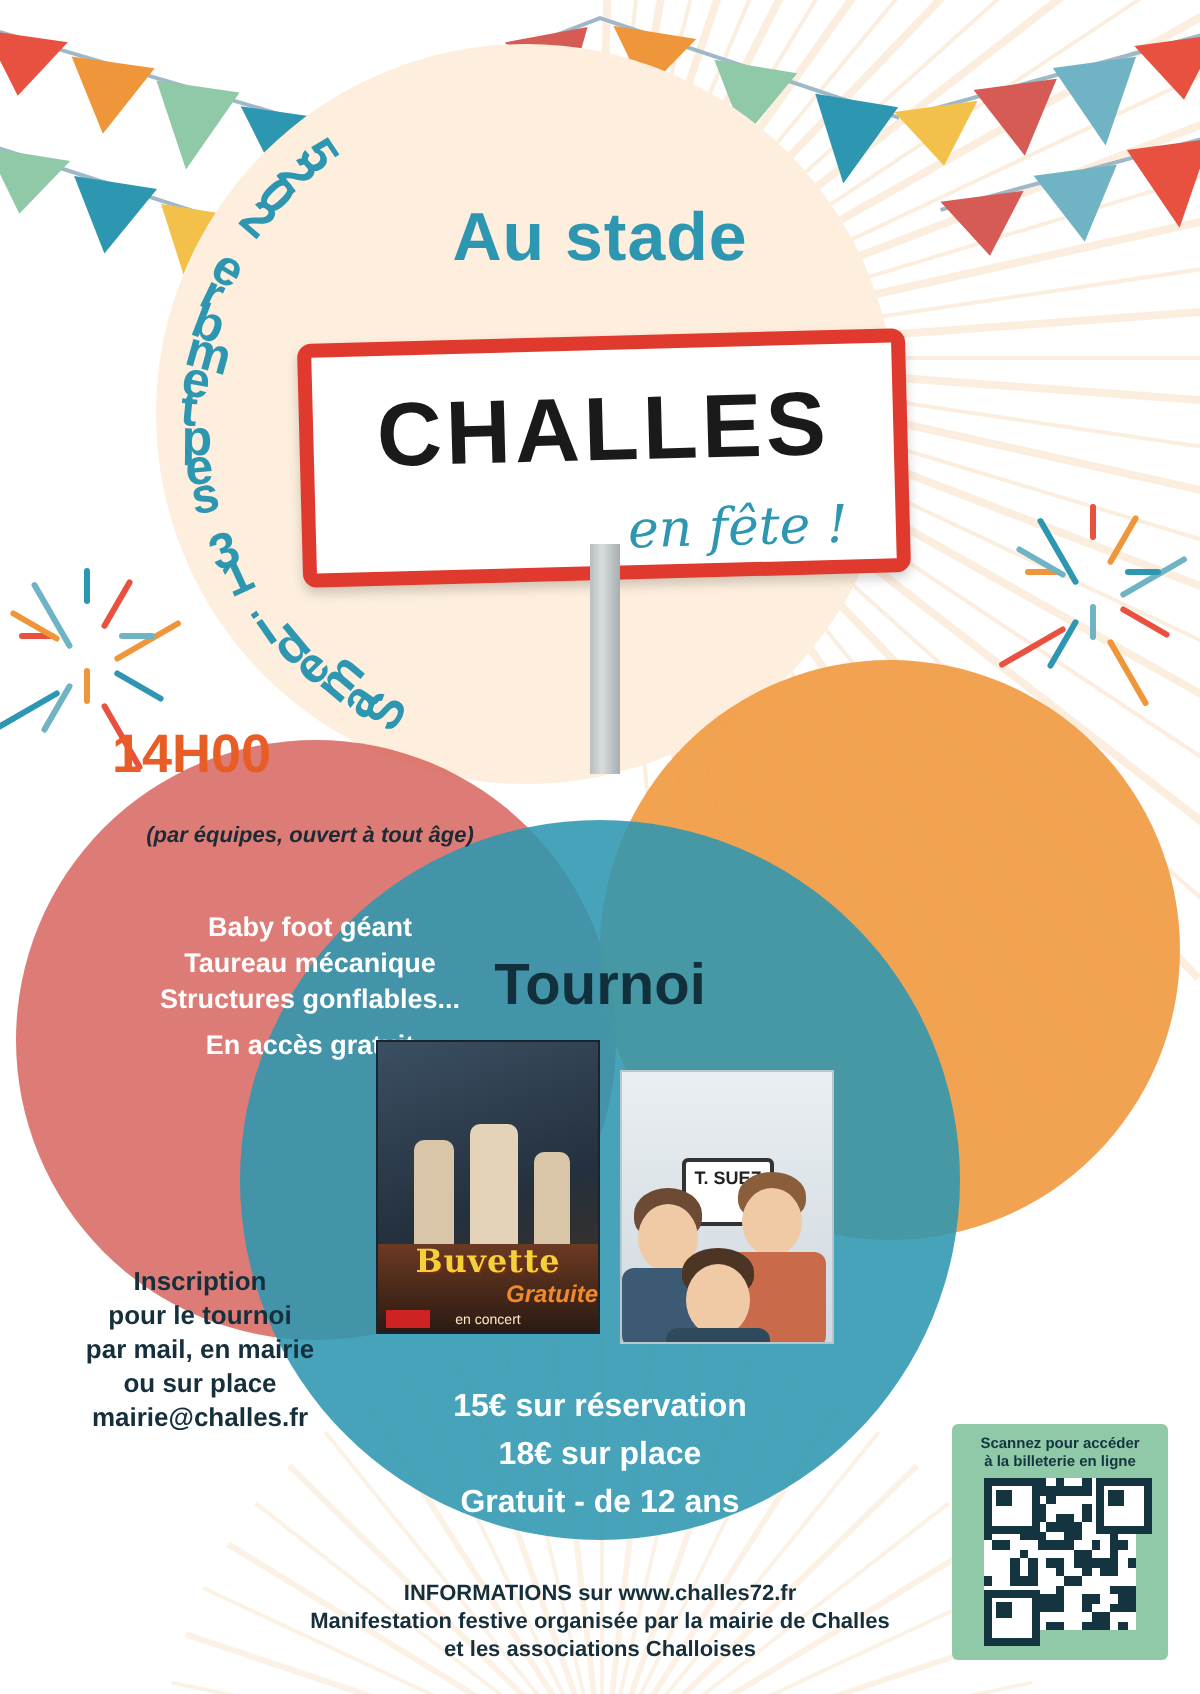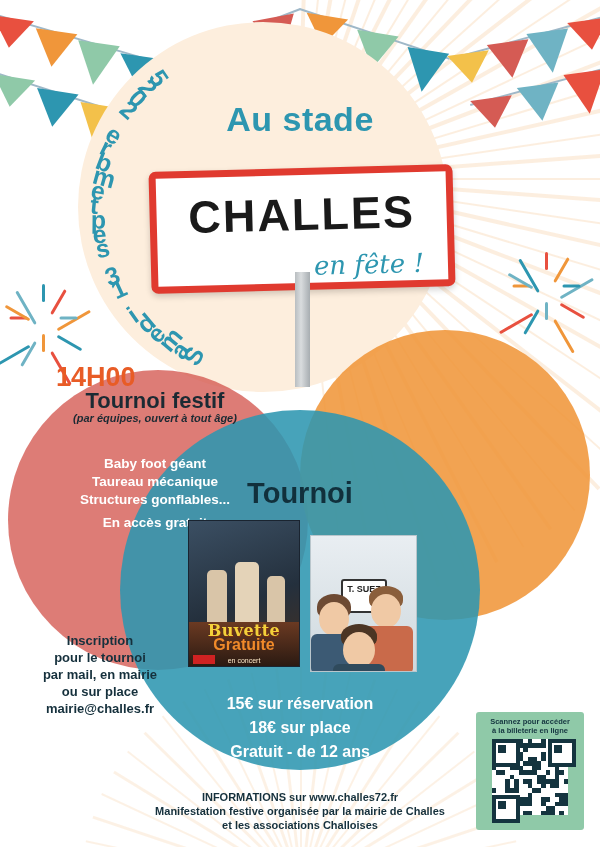--- a/index.html
+++ b/index.html
@@ -129,22 +129,22 @@
     overflow:hidden;border:1px solid #1a2430;
   }
   .photo1 .crowd{position:absolute;left:0;bottom:0;width:110px;height:44px;background:linear-gradient(#6b3a22,#2b1a12);}
   .photo1 .person{position:absolute;background:#d9c5a8;border-radius:5px 5px 0 0;}
   .photo1 .lg{
     position:absolute;left:0;bottom:26px;width:110px;text-align:center;
     font-size:16px;font-weight:bold;color:#f4d13a;font-family:"DejaVu Serif",serif;
     text-shadow:1px 1px 0 #7a2d12;letter-spacing:.4px;
   }
   .photo1 .lg2{
-    position:absolute;left:0;bottom:12px;width:110px;text-align:center;
-    font-size:16px;font-weight:bold;color:#f08a2a;
+    position:absolute;left:0;bottom:12px;width:110px;text-align:right;
+    font-size:12px;font-weight:bold;color:#f08a2a;font-style:italic;
   }
   .photo1 .lg3{
     position:absolute;left:0;bottom:2px;width:110px;text-align:center;
     font-size:7px;color:#ffe9c9;
   }
   .photo1 .redbar{position:absolute;left:4px;bottom:2px;width:22px;height:9px;background:#cf2222;}
 
   .photo2{
     position:absolute;left:310px;top:535px;width:105px;height:135px;
     background:linear-gradient(180deg,#e9eef2,#cfd9de);
@@ -356,21 +356,20 @@
     </div>
   <div class="au-stade">Au stade</div>
 
   <div class="sign">
     <div class="sign-text">CHALLES</div>
     <div class="sign-sub">en fête !</div>
   </div>
   <div class="pole"></div>
 
   <div class="tournoi-time">14H00</div>
-  <div class="tournoi-title">Tournoi festif</div>
   <div class="tournoi-note">(par équipes, ouvert à tout âge)</div>
   <div class="activities" style="white-space:pre-line">Baby foot géant
 Taureau mécanique
 Structures gonflables...</div>
   <div class="gratuit">En accès gratuit</div>
 
 
   <div class="concerts-title">Tournoi</div>
 
   <div class="photo1">

